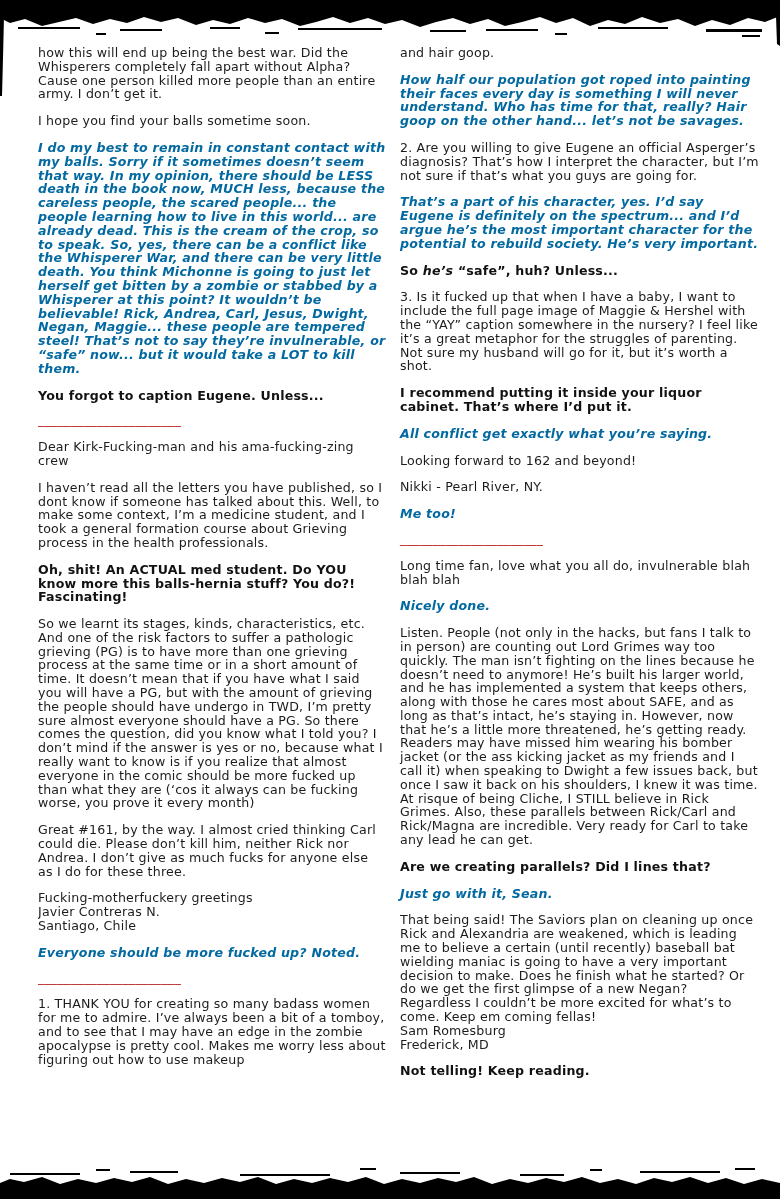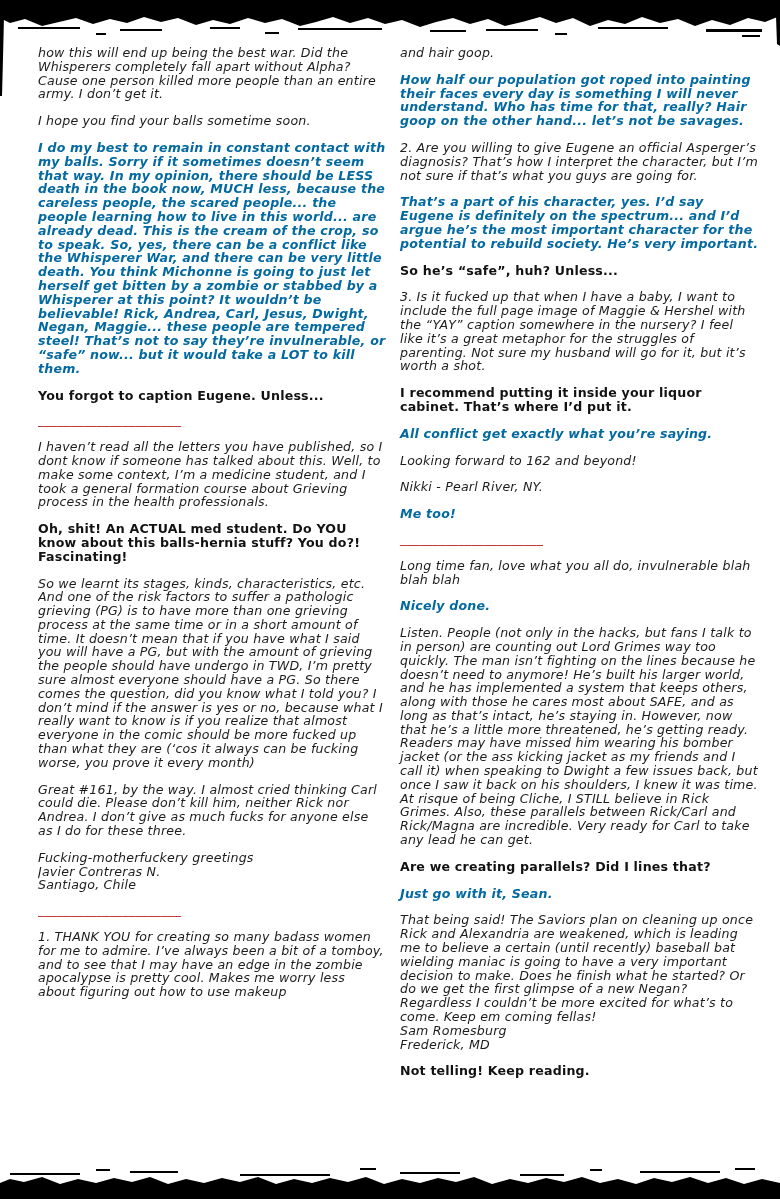--- a/index.html
+++ b/index.html
@@ -21,25 +21,25 @@
   .col { box-sizing: border-box; }
   .col-left  { width: 348px; margin-right: 14px; }
   .col-right { width: 360px; }
   .content p {
     margin: 0 0 13px 0;
     font-size: 12.6px;
     line-height: 13.8px;
     letter-spacing: 0.2px;
     white-space: pre-line;
   }
-  .b-letter { color: #1c1c1c; font-style: italic; }
+  .b-letter { color: #1c1c1c; }
   .b-resp-i { color: #0369a1; font-weight: bold; font-style: italic; }
   .b-resp-b { color: #121212; font-weight: bold; }
   .b-divider { color: #b91c1c; letter-spacing: 0.5px; margin-top: -2px !important; }
-  .seg-i { }
+  .seg-i { font-style: italic; }
 </style>
 </head>
 <body>
 
 <svg class="grunge grunge-top" width="780" height="100" viewBox="0 0 780 100">
   <path fill="#000000" d="M0 0 H780 V16 L765 22 L748 18 L730 25 L712 20 L695 26 L678 19 L660 23 L642 17 L625 24 L608 20 L590 26 L573 18 L556 23 L540 17 L522 22 L505 26 L488 19 L470 24 L453 18 L436 22 L420 27 L402 20 L385 24 L368 18 L350 23 L333 17 L316 22 L300 26 L282 19 L265 23 L248 18 L230 24 L213 20 L196 25 L178 18 L161 22 L144 17 L127 23 L110 19 L93 24 L76 18 L59 22 L42 26 L25 19 L10 23 L0 18 Z"></path>
   <g fill="#000000">
     <rect x="18" y="27" width="62" height="2"></rect>
     <rect x="120" y="29" width="42" height="2"></rect>
     <rect x="210" y="27" width="30" height="2"></rect>
@@ -73,27 +73,29 @@
   </g>
 </svg>
 
 <div class="content">
   <div class="col col-left" id="col-left">
       <p class="b-letter">how this will end up being the best war. Did the Whisperers completely fall apart without Alpha? Cause one person killed more people than an entire army. I don’t get it.</p>
       <p class="b-letter">I hope you find your balls sometime soon.</p>
       <p class="b-resp-i">I do my best to remain in constant contact with my balls. Sorry if it sometimes doesn’t seem that way.  In my opinion, there should be LESS death in the book now, MUCH less, because the careless people, the scared people... the people learning how to live in this world... are already dead.  This is the cream of the crop, so to speak.  So, yes, there can be a conflict like the Whisperer War, and there can be very little death. You think Michonne is going to just let herself get bitten by a zombie or stabbed by a Whisperer at this point?  It wouldn’t be believable!  Rick, Andrea, Carl, Jesus, Dwight, Negan, Maggie... these people are tempered steel!  That’s not to say they’re invulnerable, or “safe” now... but it would take a LOT to kill them.</p>
       <p class="b-resp-b">You forgot to caption Eugene. Unless...</p>
       <p class="b-letter b-divider">______________________</p>
+      <p class="b-letter">Dear Kirk-Fucking-man and his ama-fucking-zing crew</p>
       <p class="b-letter">I haven’t read all the letters you have published, so I dont know if someone has talked about this. Well, to make some context, I’m a medicine student, and I took a general formation course about Grieving process in the health professionals.</p>
-      <p class="b-resp-b">Oh, shit! An ACTUAL med student. Do YOU know about this balls-hernia stuff? You do?! Fascinating!</p>
+      <p class="b-resp-b">Oh, shit! An ACTUAL med student. Do YOU know more this balls-hernia stuff? You do?! Fascinating!</p>
       <p class="b-letter">So we learnt its stages, kinds, characteristics, etc. And one of the risk factors to suffer a pathologic grieving (PG) is to have more than one grieving process at the same time or in a short amount of time. It doesn’t mean that if you have what I said you will have a PG, but with the amount of grieving the people should have undergo in TWD, I’m pretty sure almost everyone should have a PG. So there comes the question, did you know what I told you? I don’t mind if the answer is yes or no, because what I really want to know is if you realize that almost everyone in the comic should be more fucked up than what they are (‘cos it always can be fucking worse, you prove it every month)</p>
       <p class="b-letter">Great #161, by the way. I almost cried thinking Carl could die. Please don’t kill him, neither Rick nor Andrea. I don’t give as much fucks for anyone else as I do for these three.</p>
       <p class="b-letter">Fucking-motherfuckery greetings
 Javier Contreras N.
 Santiago, Chile</p>
+      <p class="b-resp-i">Everyone should be more fucked up?  Noted.</p>
       <p class="b-letter b-divider">______________________</p>
       <p class="b-letter">1. THANK YOU for creating so many badass women for me to admire. I’ve always been a bit of a tomboy, and to see that I may have an edge in the zombie apocalypse is pretty cool. Makes me worry less about figuring out how to use makeup</p>
     </div>
   <div class="col col-right" id="col-right">
       <p class="b-letter">and hair goop.</p>
       <p class="b-resp-i">How half our population got roped into painting their faces every day is something I will never understand.  Who has time for that, really?  Hair goop on the other hand... let’s not be savages.</p>
       <p class="b-letter">2. Are you willing to give Eugene an official Asperger’s diagnosis? That’s how I interpret the character, but I’m not sure if that’s what you guys are going for.</p>
       <p class="b-resp-i">That’s a part of his character, yes. I’d say Eugene is definitely on the spectrum... and I’d argue he’s the most important character for the potential to rebuild society. He’s very important.</p>
       <p class="b-resp-b"><span>So </span><span class="seg-i">he’s</span><span> “safe”, huh? Unless...</span></p>
       <p class="b-letter">3. Is it fucked up that when I have a baby, I want to include the full page image of Maggie &amp; Hershel with the “YAY” caption somewhere in the nursery? I feel like it’s a great metaphor for the struggles of parenting. Not sure my husband will go for it, but it’s worth a shot.</p>

